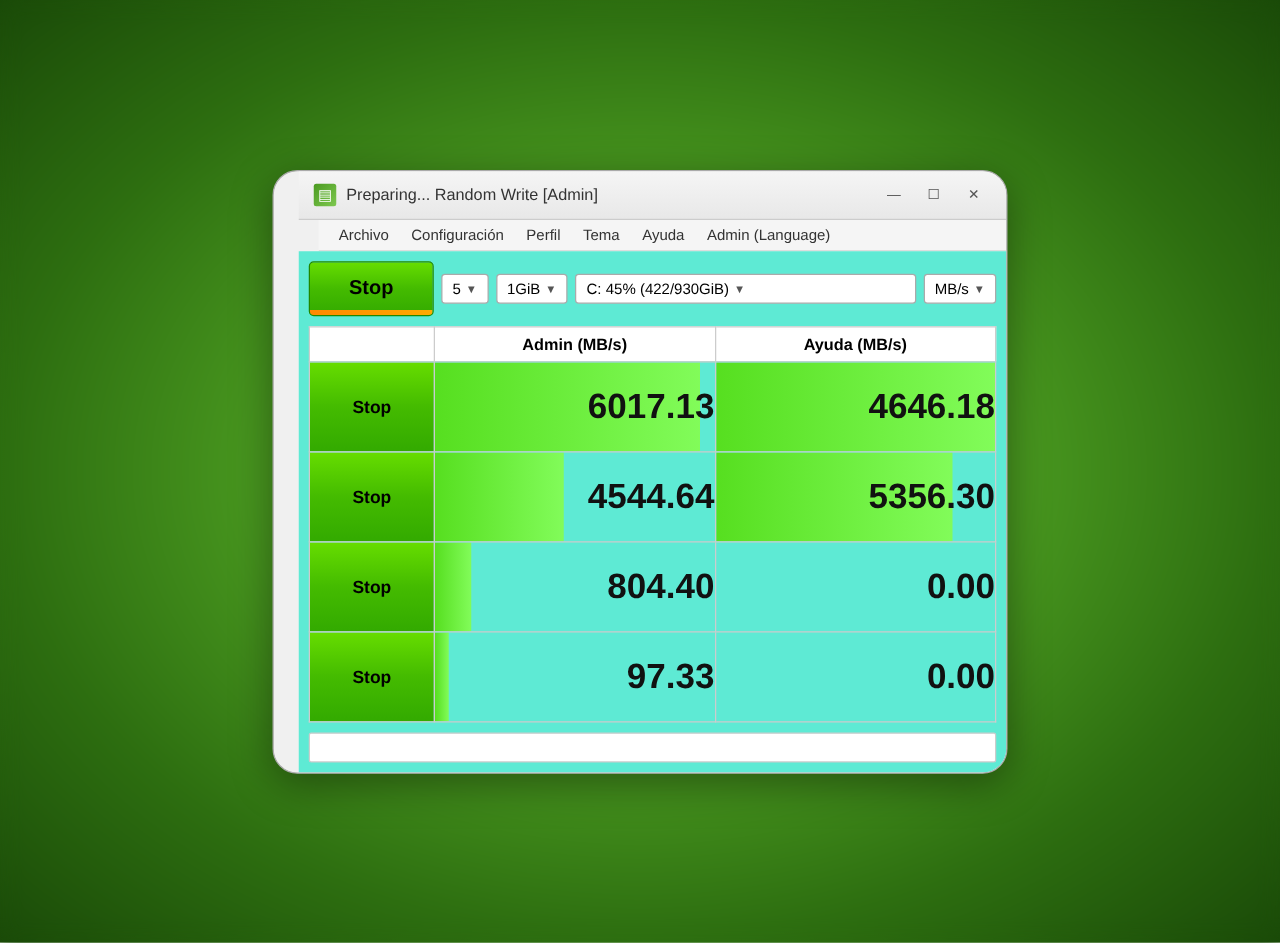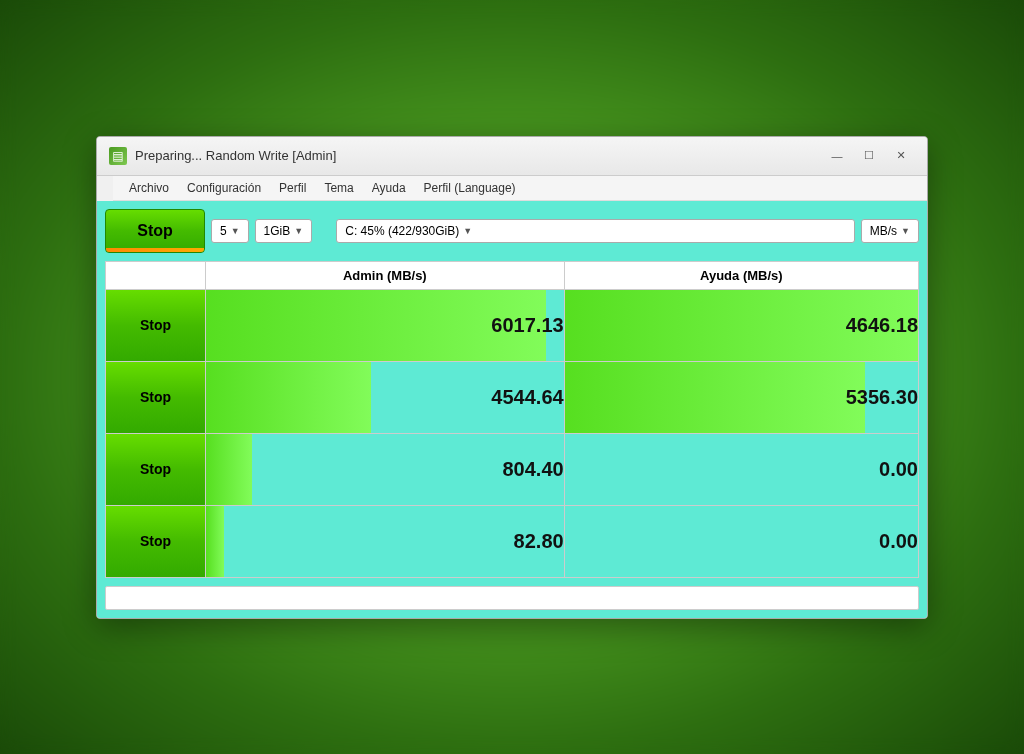--- a/index.html
+++ b/index.html
@@ -23,24 +23,25 @@
       background: inherit;
       filter: blur(8px);
       z-index: 0;
     }
 
     .window {
       position: relative;
       z-index: 1;
       background: #f0f0f0;
       border: 1px solid #aaa;
-      border-radius: 4px;
+      border-radius: 20px;
       box-shadow: 0 8px 32px rgba(0,0,0,0.4);
-      width: 832px;
+      width: 588px;
       overflow: hidden;
+      padding-left: 20px;
     }
 
     
     .title-bar {
       background: linear-gradient(to bottom, #f5f5f5, #e8e8e8);
       border-bottom: 1px solid #ccc;
       padding: 8px 12px;
       display: flex;
       align-items: center;
       gap: 8px;
@@ -158,21 +159,20 @@
       white-space: nowrap;
     }
 
     .dropdown-arrow {
       font-size: 9px;
       color: #555;
     }
 
     .dropdown-wide {
       flex: 1;
-      margin-left: 18px;
     }
 
     
     .data-table {
       width: 100%;
       border-collapse: collapse;
     }
 
     .data-table th {
       font-weight: bold;
@@ -198,21 +198,21 @@
       width: 100%;
       height: 100%;
       cursor: pointer;
       display: block;
     }
 
     .value-cell {
       position: relative;
       text-align: right;
       padding-right: 12px;
-      font-size: 20px;
+      font-size: 28px;
       font-weight: bold;
       color: #111;
       overflow: hidden;
     }
 
     .value-cell .bar {
       position: absolute;
       top: 0;
       left: 0;
       bottom: 0;
@@ -257,21 +257,21 @@
       <button class="title-btn close">✕</button>
     </div>
   </div>
 
   <div class="menu-bar">
     <span class="menu-item">Archivo</span>
     <span class="menu-item">Configuración</span>
     <span class="menu-item">Perfil</span>
     <span class="menu-item">Tema</span>
     <span class="menu-item">Ayuda</span>
-    <span class="menu-item">Perfil (Language)</span>
+    <span class="menu-item">Admin (Language)</span>
   </div>
 
   <div class="content">
 
     <div class="toolbar-row">
       <button class="stop-btn-large">Stop</button>
       <div class="dropdown">
         <span>5</span>
         <span class="dropdown-arrow">▼</span>
       </div>
@@ -316,21 +316,21 @@
             <td>
               <button class="stop-btn-small">Stop</button>
             </td>
             <td class="value-cell"><div class="bar" style="width: 13%;"></div><span>804.40</span></td>
             <td class="value-cell"><div class="bar" style="width: 0%;"></div><span>0.00</span></td>
           </tr>
           <tr>
             <td>
               <button class="stop-btn-small">Stop</button>
             </td>
-            <td class="value-cell"><div class="bar" style="width: 5%;"></div><span>82.80</span></td>
+            <td class="value-cell"><div class="bar" style="width: 5%;"></div><span>97.33</span></td>
             <td class="value-cell"><div class="bar" style="width: 0%;"></div><span>0.00</span></td>
           </tr>
         </tbody>
     </table>
 
     <div class="status-bar"></div>
 
   </div>
 </div>
 

